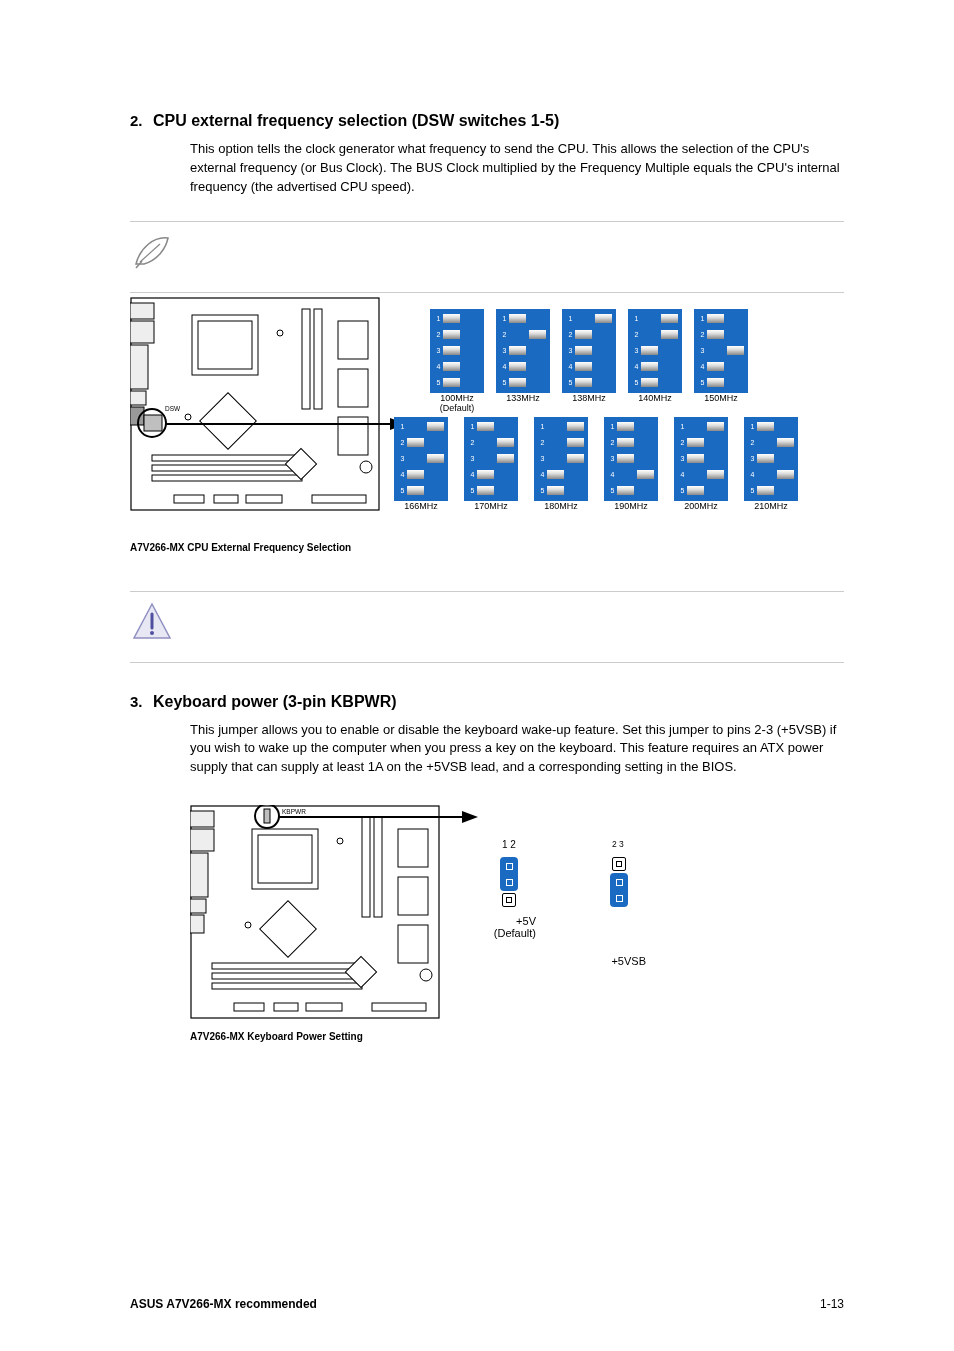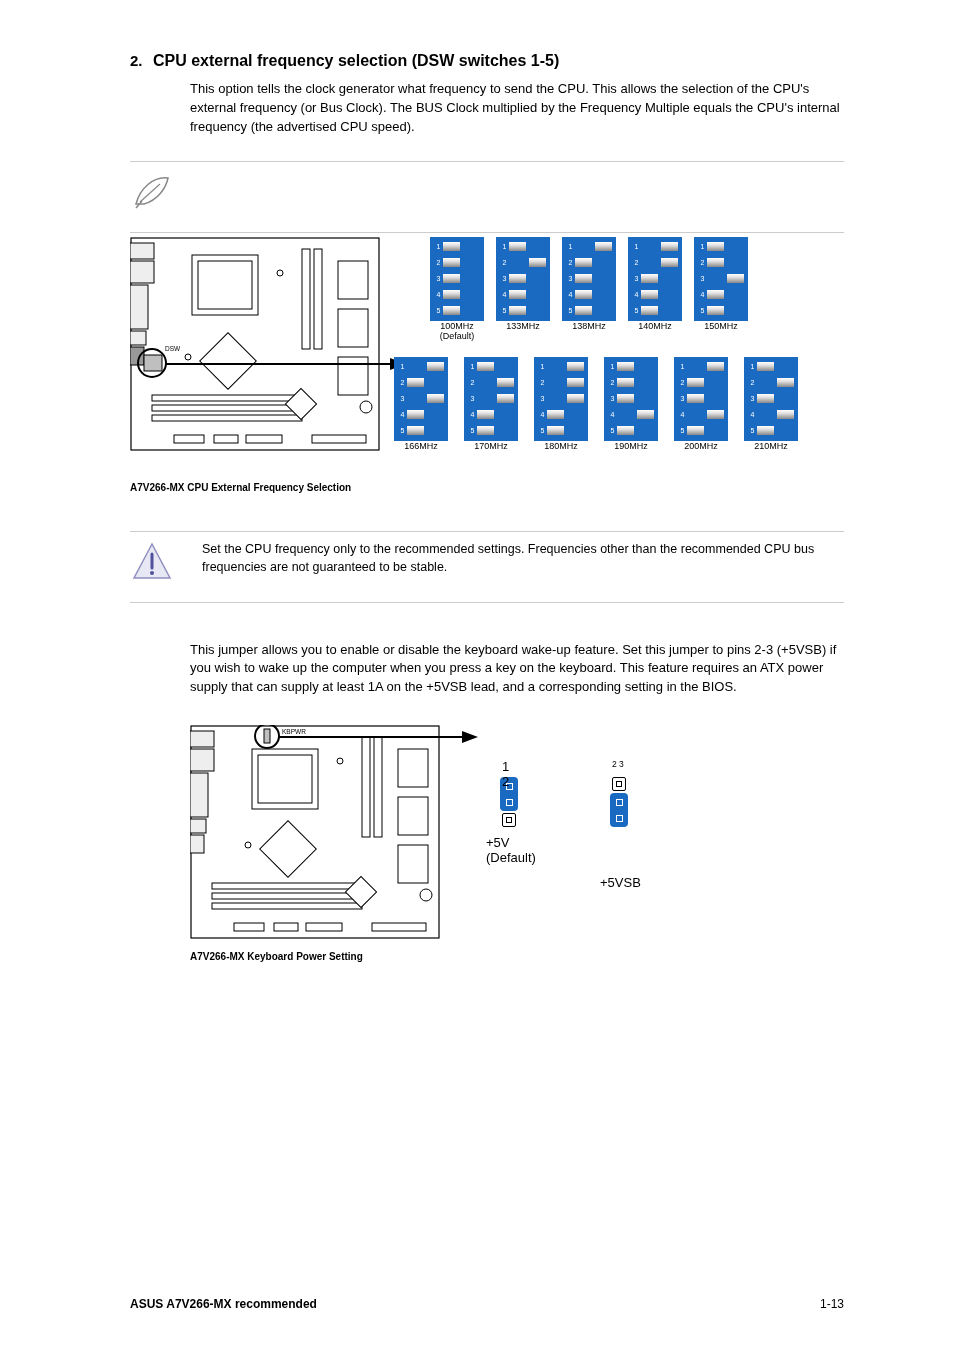--- a/index.html
+++ b/index.html
@@ -5,21 +5,21 @@
   * { box-sizing: border-box; margin: 0; padding: 0; }
   body {
     width: 954px;
     height: 1351px;
     background: #fff;
     font-family: Arial, Helvetica, sans-serif;
     position: relative;
     color: #000;
   }
   .page {
-    padding: 52px 110px 40px 130px;
+    padding: 112px 110px 40px 130px;
     position: relative;
   }
   .section-num { font-size: 15px; font-weight: bold; }
   .section-title { font-size: 16px; font-weight: bold; display: inline; margin-left: 6px; }
   .body-text { font-size: 13px; line-height: 1.45; margin-top: 8px; }
   .note-block { margin-top: 24px; }
   .rule { height: 1px; background: #ccc; width: 100%; }
   .note-row { display: flex; align-items: flex-start; gap: 28px; padding: 8px 0 14px 0; }
   .note-icon { flex: 0 0 44px; }
   .note-icon svg { width: 44px; height: 44px; }
@@ -28,21 +28,21 @@
   .board { position: absolute; left: 0; top: 0; width: 250px; height: 220px; }
   .board svg { width: 100%; height: 100%; }
   .arrow-svg { position: absolute; }
   .arrow-svg svg { display:block; }
   .dip-row { position: absolute; display: flex; gap: 12px; }
   .dip { width: 54px; background: #1a6ac2; padding: 4px 4px 4px 4px; }
   .dip-col { display:flex; flex-direction:column; gap:4px; }
   .dip-label { position:absolute; font-size:9px; text-align:center; width:54px; }
   .board-caption { position:absolute; font-size:10px; font-weight:bold; color:#000; }
   .tiny-port-label { position:absolute; font-size:6.5px; color:#000; }
-  .jumper-label { position:absolute; font-size:13px; text-align:left; }
+  .jumper-label { position:absolute; font-size:11px; text-align:right; }
   .footer { position:absolute; bottom: 40px; left:130px; right:110px; display:flex; justify-content:space-between; font-size:12px; }
   .footer .left { font-weight:bold; }
 
   .content-left { margin-left: 60px; }
 
   .section-block { margin-bottom: 10px; }
 
   .dip .swline { display:flex; height:12px; align-items:center; }
   .lblnum { color:#fff; font-size:7px; width:9px; text-align:center; }
   .track { flex:1; height:11px; display:flex; align-items:center; }
@@ -127,21 +127,21 @@
     </div>
     <div class="tiny-port-label" style="left:35px; top:108px;">DSW</div>
     <div class="arrow-svg" style="left:36px; top:121px; width:240px; height:12px;">
       <svg viewBox="0 0 240 12" width="240" height="12">
         <line x1="0" y1="6" x2="224" y2="6" stroke="#000" stroke-width="2.2"></line>
         <polygon points="224,0 240,6 224,12" fill="#000"></polygon>
       </svg>
     </div>
     <div class="board-caption" style="left:0; top:245px;">A7V266-MX CPU External Frequency Selection</div>
 
-    <div class="dip-row" style="left:300px; top:0;">
+    <div class="dip-row" style="left:300px; top:12px;">
       <div>
           <div class="dip">
             <div class="dip-col">
               <div class="swline">
                 <div class="lblnum">1</div>
                 <div class="track off">
                   <div class="knob"></div>
                 </div>
               </div>
               <div class="swline">
@@ -552,26 +552,29 @@
   <div class="note-block" style="margin-top:42px;">
     <div class="rule"></div>
     <div class="note-row">
       <div class="note-icon">
         <svg viewBox="0 0 44 44">
           <path d="M22 4 L40 38 L4 38 Z" fill="#e8e8f4" stroke="#9090c0" stroke-width="1.5"></path>
           <line x1="22" y1="14" x2="22" y2="28" stroke="#5050a0" stroke-width="3" stroke-linecap="round"></line>
           <circle cx="22" cy="33" r="2" fill="#5050a0"></circle>
         </svg>
       </div>
-      <div class="note-text">Set the CPU frequency only to the recommended settings. Frequencies other than the recommended CPU bus frequencies are not guaranteed to be stable.</div>
     </div>
     <div class="rule"></div>
   </div>
 
   <div style="height:30px;"></div>
+  <div class="section-block">
+    <span class="section-num">3.</span>
+    <span class="section-title">Keyboard power (3-pin KBPWR)</span>
+  </div>
   <div class="content-left">
     <div class="body-text">This jumper allows you to enable or disable the keyboard wake-up feature. Set this jumper to pins 2-3 (+5VSB) if you wish to wake up the computer when you press a key on the keyboard. This feature requires an ATX power supply that can supply at least 1A on the +5VSB lead, and a corresponding setting in the BIOS.</div>
   </div>
 
   <div class="figure-area content-left" style="height:250px; margin-top:28px;">
     <div class="board">
       <svg viewBox="0 0 250 220">
         <rect x="1" y="1" width="248" height="212" fill="#fff" stroke="#000" stroke-width="1.2"></rect>
         <rect x="0" y="6" width="24" height="16" fill="#eee" stroke="#000"></rect>
         <rect x="0" y="24" width="24" height="22" fill="#eee" stroke="#000"></rect>
@@ -605,21 +608,21 @@
     <div class="tiny-port-label" style="left:92px; top:3px;">KBPWR</div>
     <div class="arrow-svg" style="left:88px; top:6px; width:200px; height:12px;">
       <svg viewBox="0 0 200 12" width="200" height="12">
         <line x1="0" y1="6" x2="184" y2="6" stroke="#000" stroke-width="2.2"></line>
         <polygon points="184,0 200,6 184,12" fill="#000"></polygon>
       </svg>
     </div>
     <div class="board-caption" style="left:0; top:226px;">A7V266-MX Keyboard Power Setting</div>
 
     <div style="position:absolute; left:310px; top:52px;">
-      <div style="font-size:13px; position:absolute; top:-18px; left:2px;">1 2</div>
+      <div style="font-size:10px; position:absolute; top:-18px; left:2px;">1 2</div>
       <div class="pin3">
         <div class="capgroup">
           <div class="pininner">
               <div style="width:7px;height:7px;background:#1a6ac2;border:1px solid #fff;"></div>
             </div>
           <div class="pininner">
               <div style="width:7px;height:7px;background:#1a6ac2;border:1px solid #fff;"></div>
             </div>
         </div>
         <div class="pinbox">

